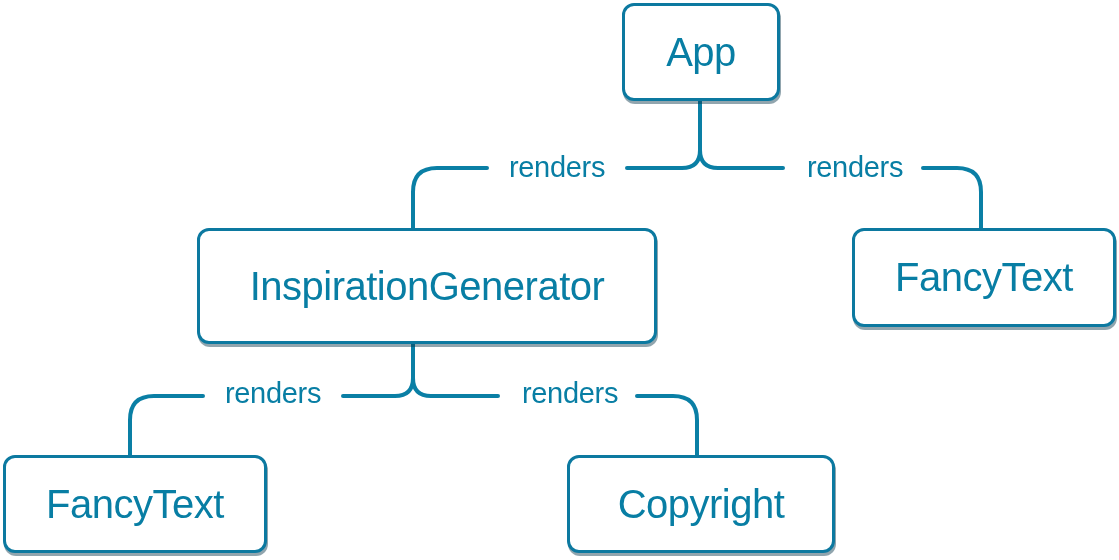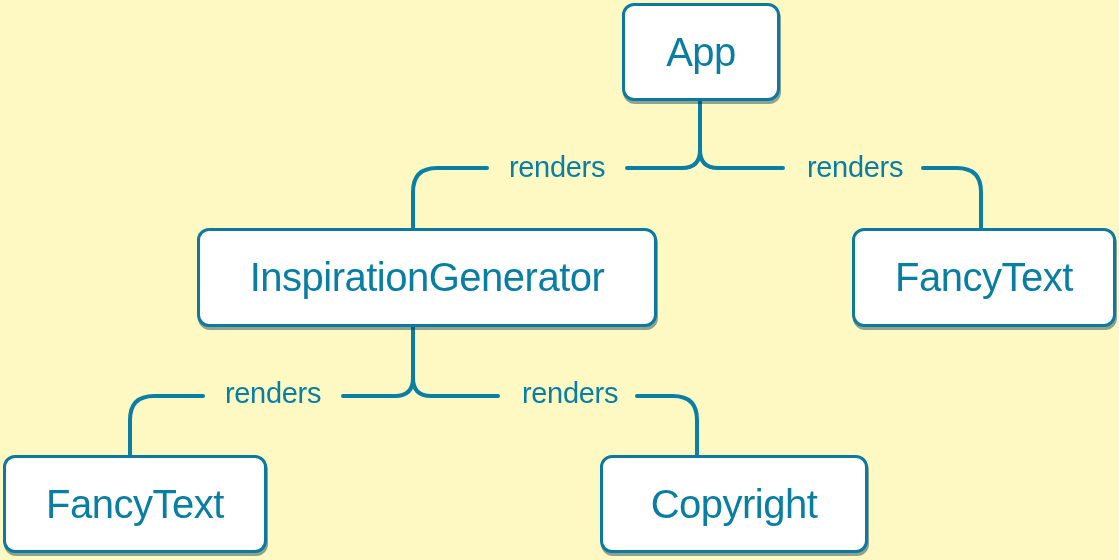--- a/index.html
+++ b/index.html
@@ -7,21 +7,21 @@
     padding: 0;
   }
   body {
     font-family: "Liberation Sans", sans-serif;
     background: #4a7050;
   }
   .diagram {
     position: relative;
     width: 1119px;
     height: 560px;
-    background: #fef9c3;
+    background: #ffffff;
     overflow: hidden;
   }
   .edges {
     position: absolute;
     left: 0;
     top: 0;
     width: 1119px;
     height: 560px;
   }
   .edges path {
@@ -40,24 +40,24 @@
     border-radius: 12px;
     box-sizing: border-box;
     box-shadow: 1px 3px 0 rgba(10, 55, 75, 0.45);
     color: #087ea4;
     font-size: 40px;
     font-weight: 500;
     letter-spacing: -0.5px;
     white-space: nowrap;
   }
   .node-app                  { left: 622px; top: 3px;   width: 158px; height: 98px; }
-  .node-inspiration          { left: 197px; top: 228px; width: 460px; height: 99px; }
+  .node-inspiration          { left: 197px; top: 228px; width: 460px; height: 116px; }
   .node-fancy-top            { left: 852px; top: 228px; width: 264px; height: 99px; }
   .node-fancy-bottom         { left: 3px;   top: 455px; width: 264px; height: 98px; }
-  .node-copyright            { left: 600px; top: 455px; width: 268px; height: 98px; }
+  .node-copyright            { left: 567px; top: 455px; width: 268px; height: 98px; }
   .edge-label {
     position: absolute;
     transform: translate(-50%, -50%);
     color: #087ea4;
     font-size: 29px;
     font-weight: 400;
     letter-spacing: -0.3px;
     white-space: nowrap;
   }
   .edge-label-1 { left: 557px; top: 167px; }

